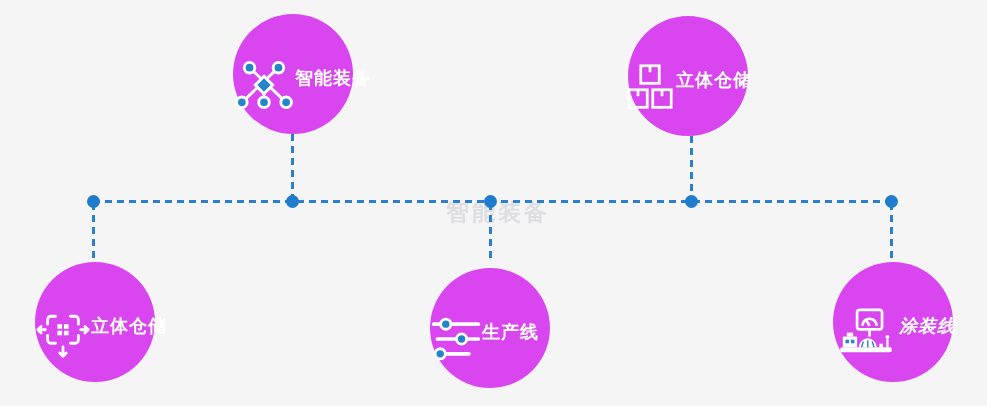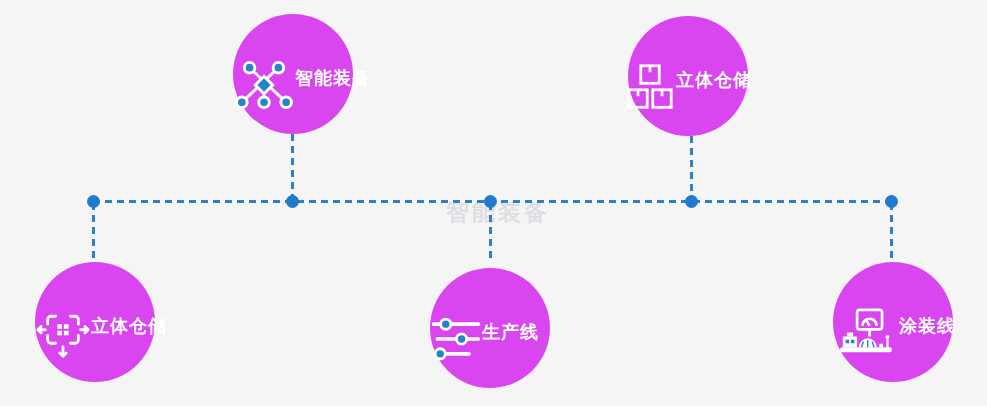--- a/index.html
+++ b/index.html
@@ -42,21 +42,21 @@
     display:flex;align-items:center;justify-content:center;
   }
   .node .label{
     margin-top:8px;color:#ffffff;font-weight:bold;font-size:18px;
     letter-spacing:1px;white-space:nowrap;
   }
   .n1{left:233px;top:14px;}
   .n2{left:628px;top:16px;justify-content:center;}
   .n3{left:35px;top:262px;}
   .n4{left:430px;top:268px;}
-  .n5{left:833px;top:262px;}
+  .n5{left:833px;top:262px;font-style:italic;}
 </style>
 </head>
 <body>
 
 <div class="canvas">
 
   <div class="watermark">智能装备</div>
 
   <div class="h-dash" style="left:93px;top:200px;width:798px;"></div>
   <div class="v-dash" style="left:92px;top:203px;height:60px;"></div>

